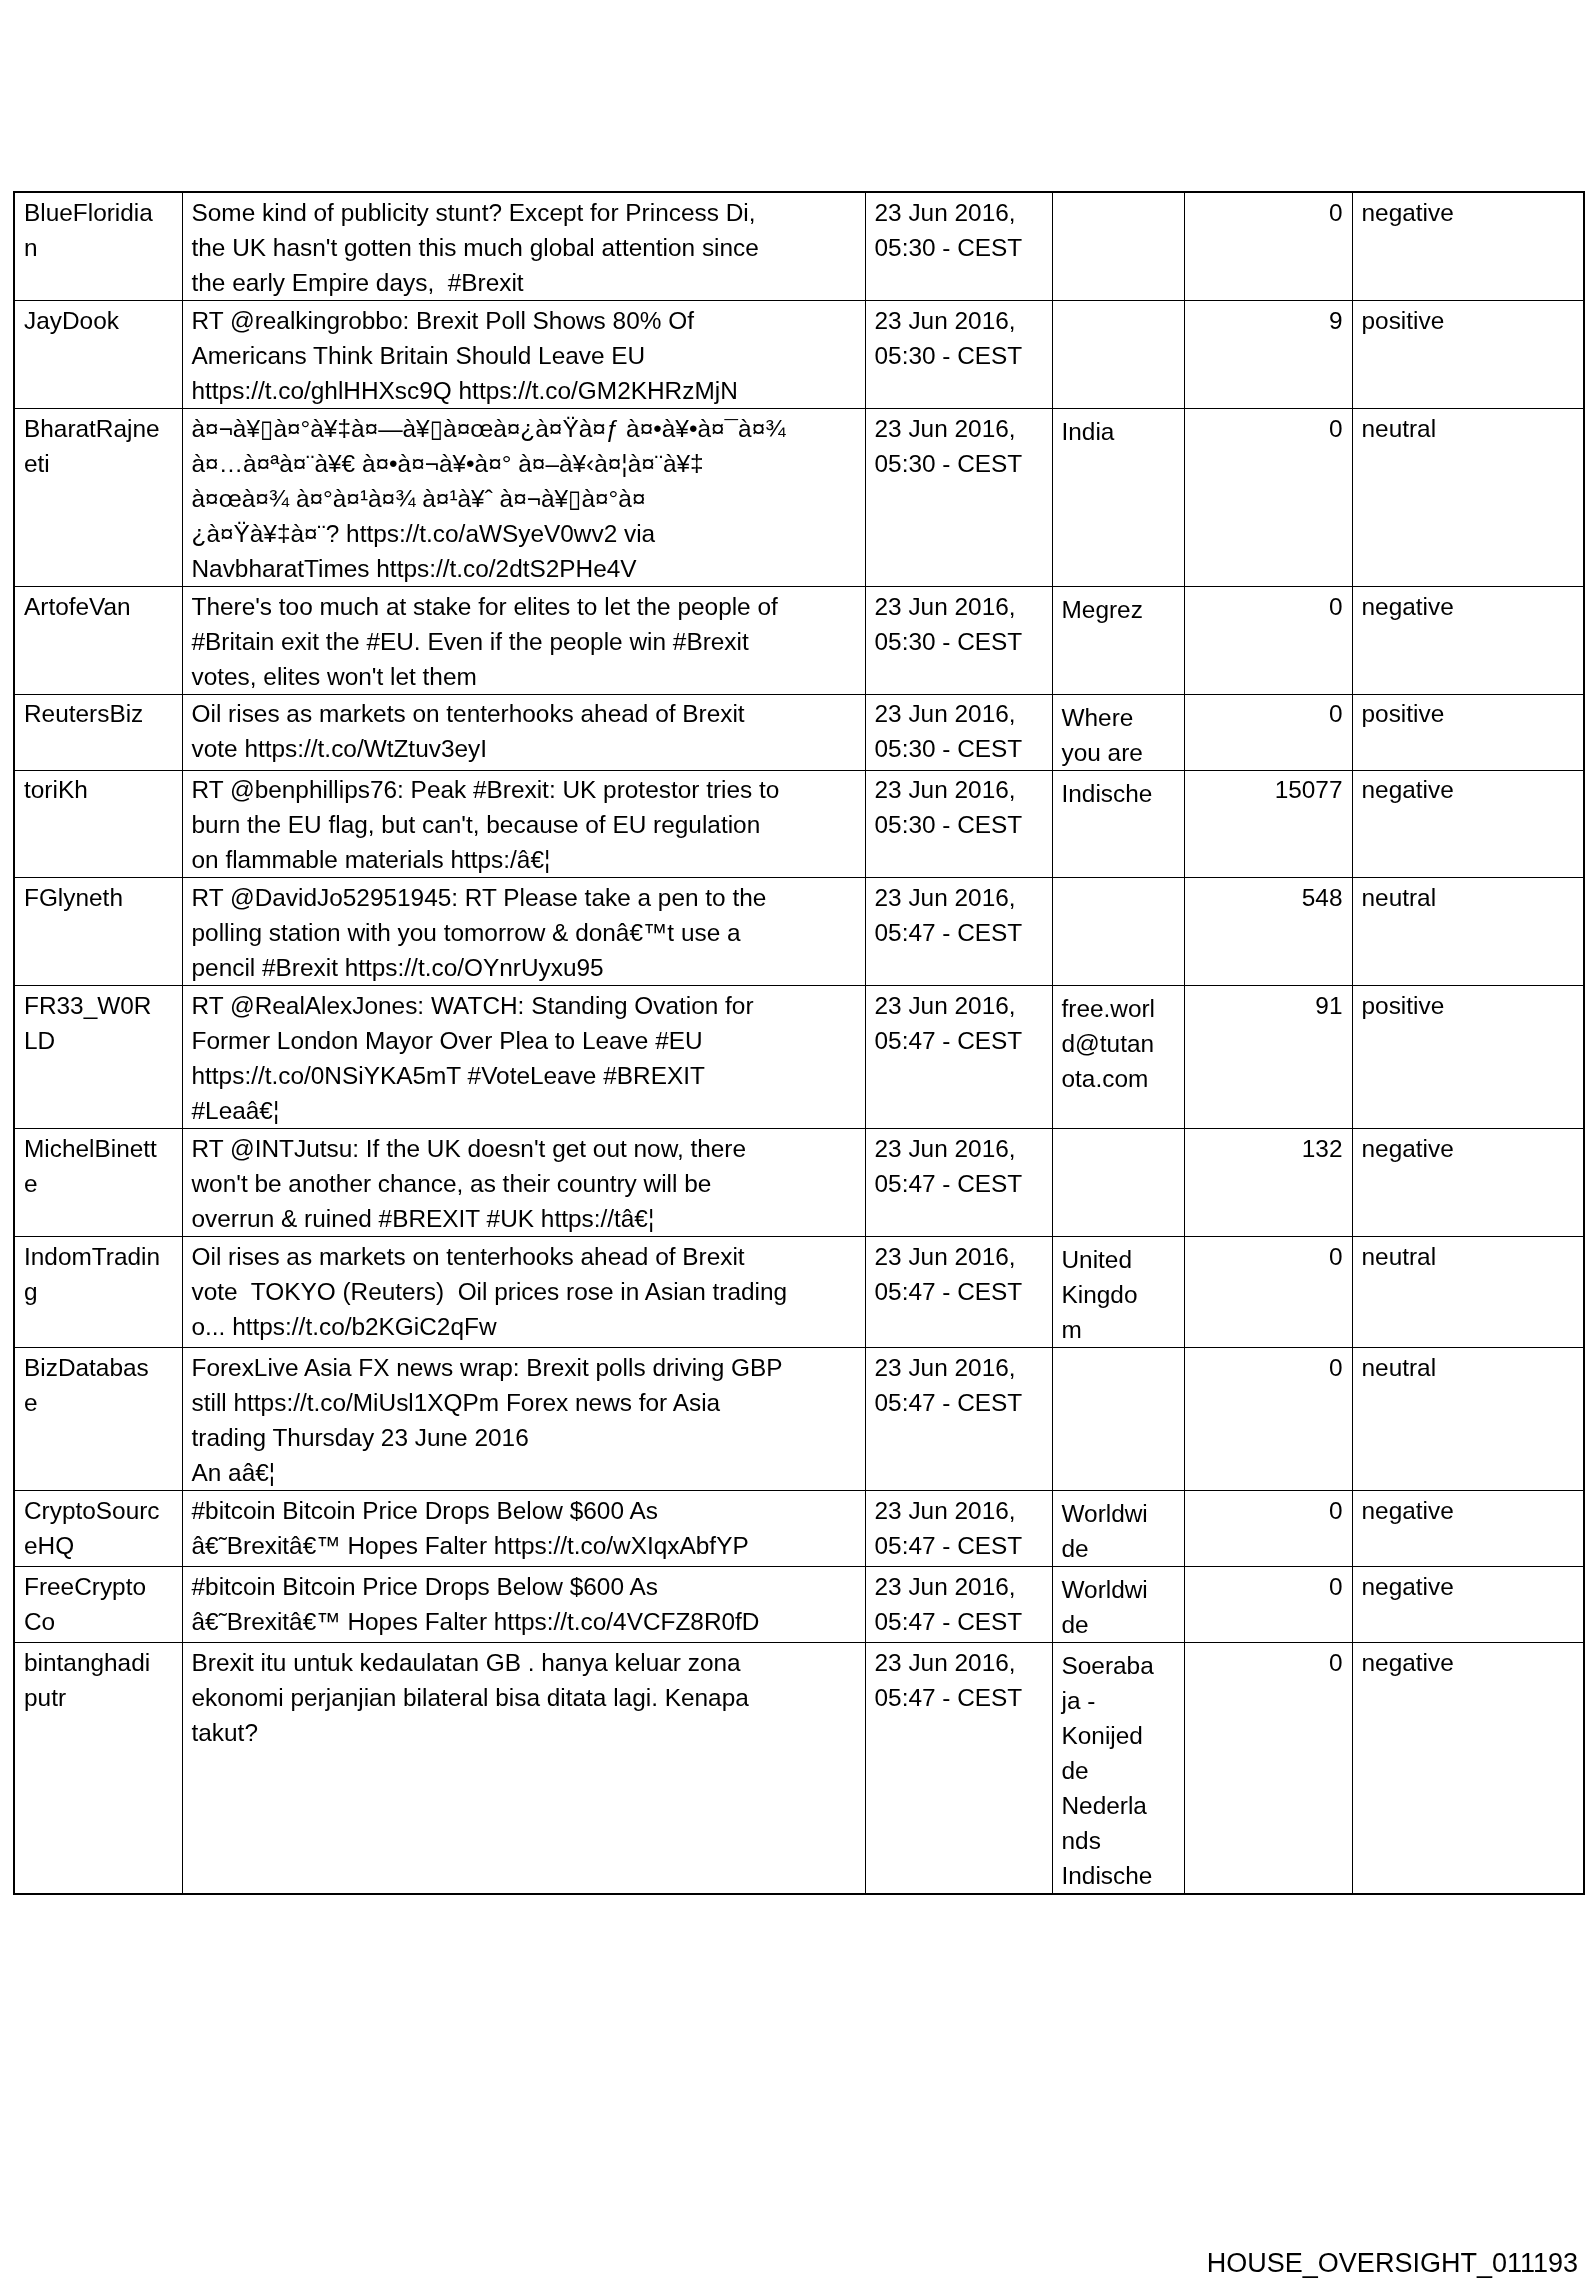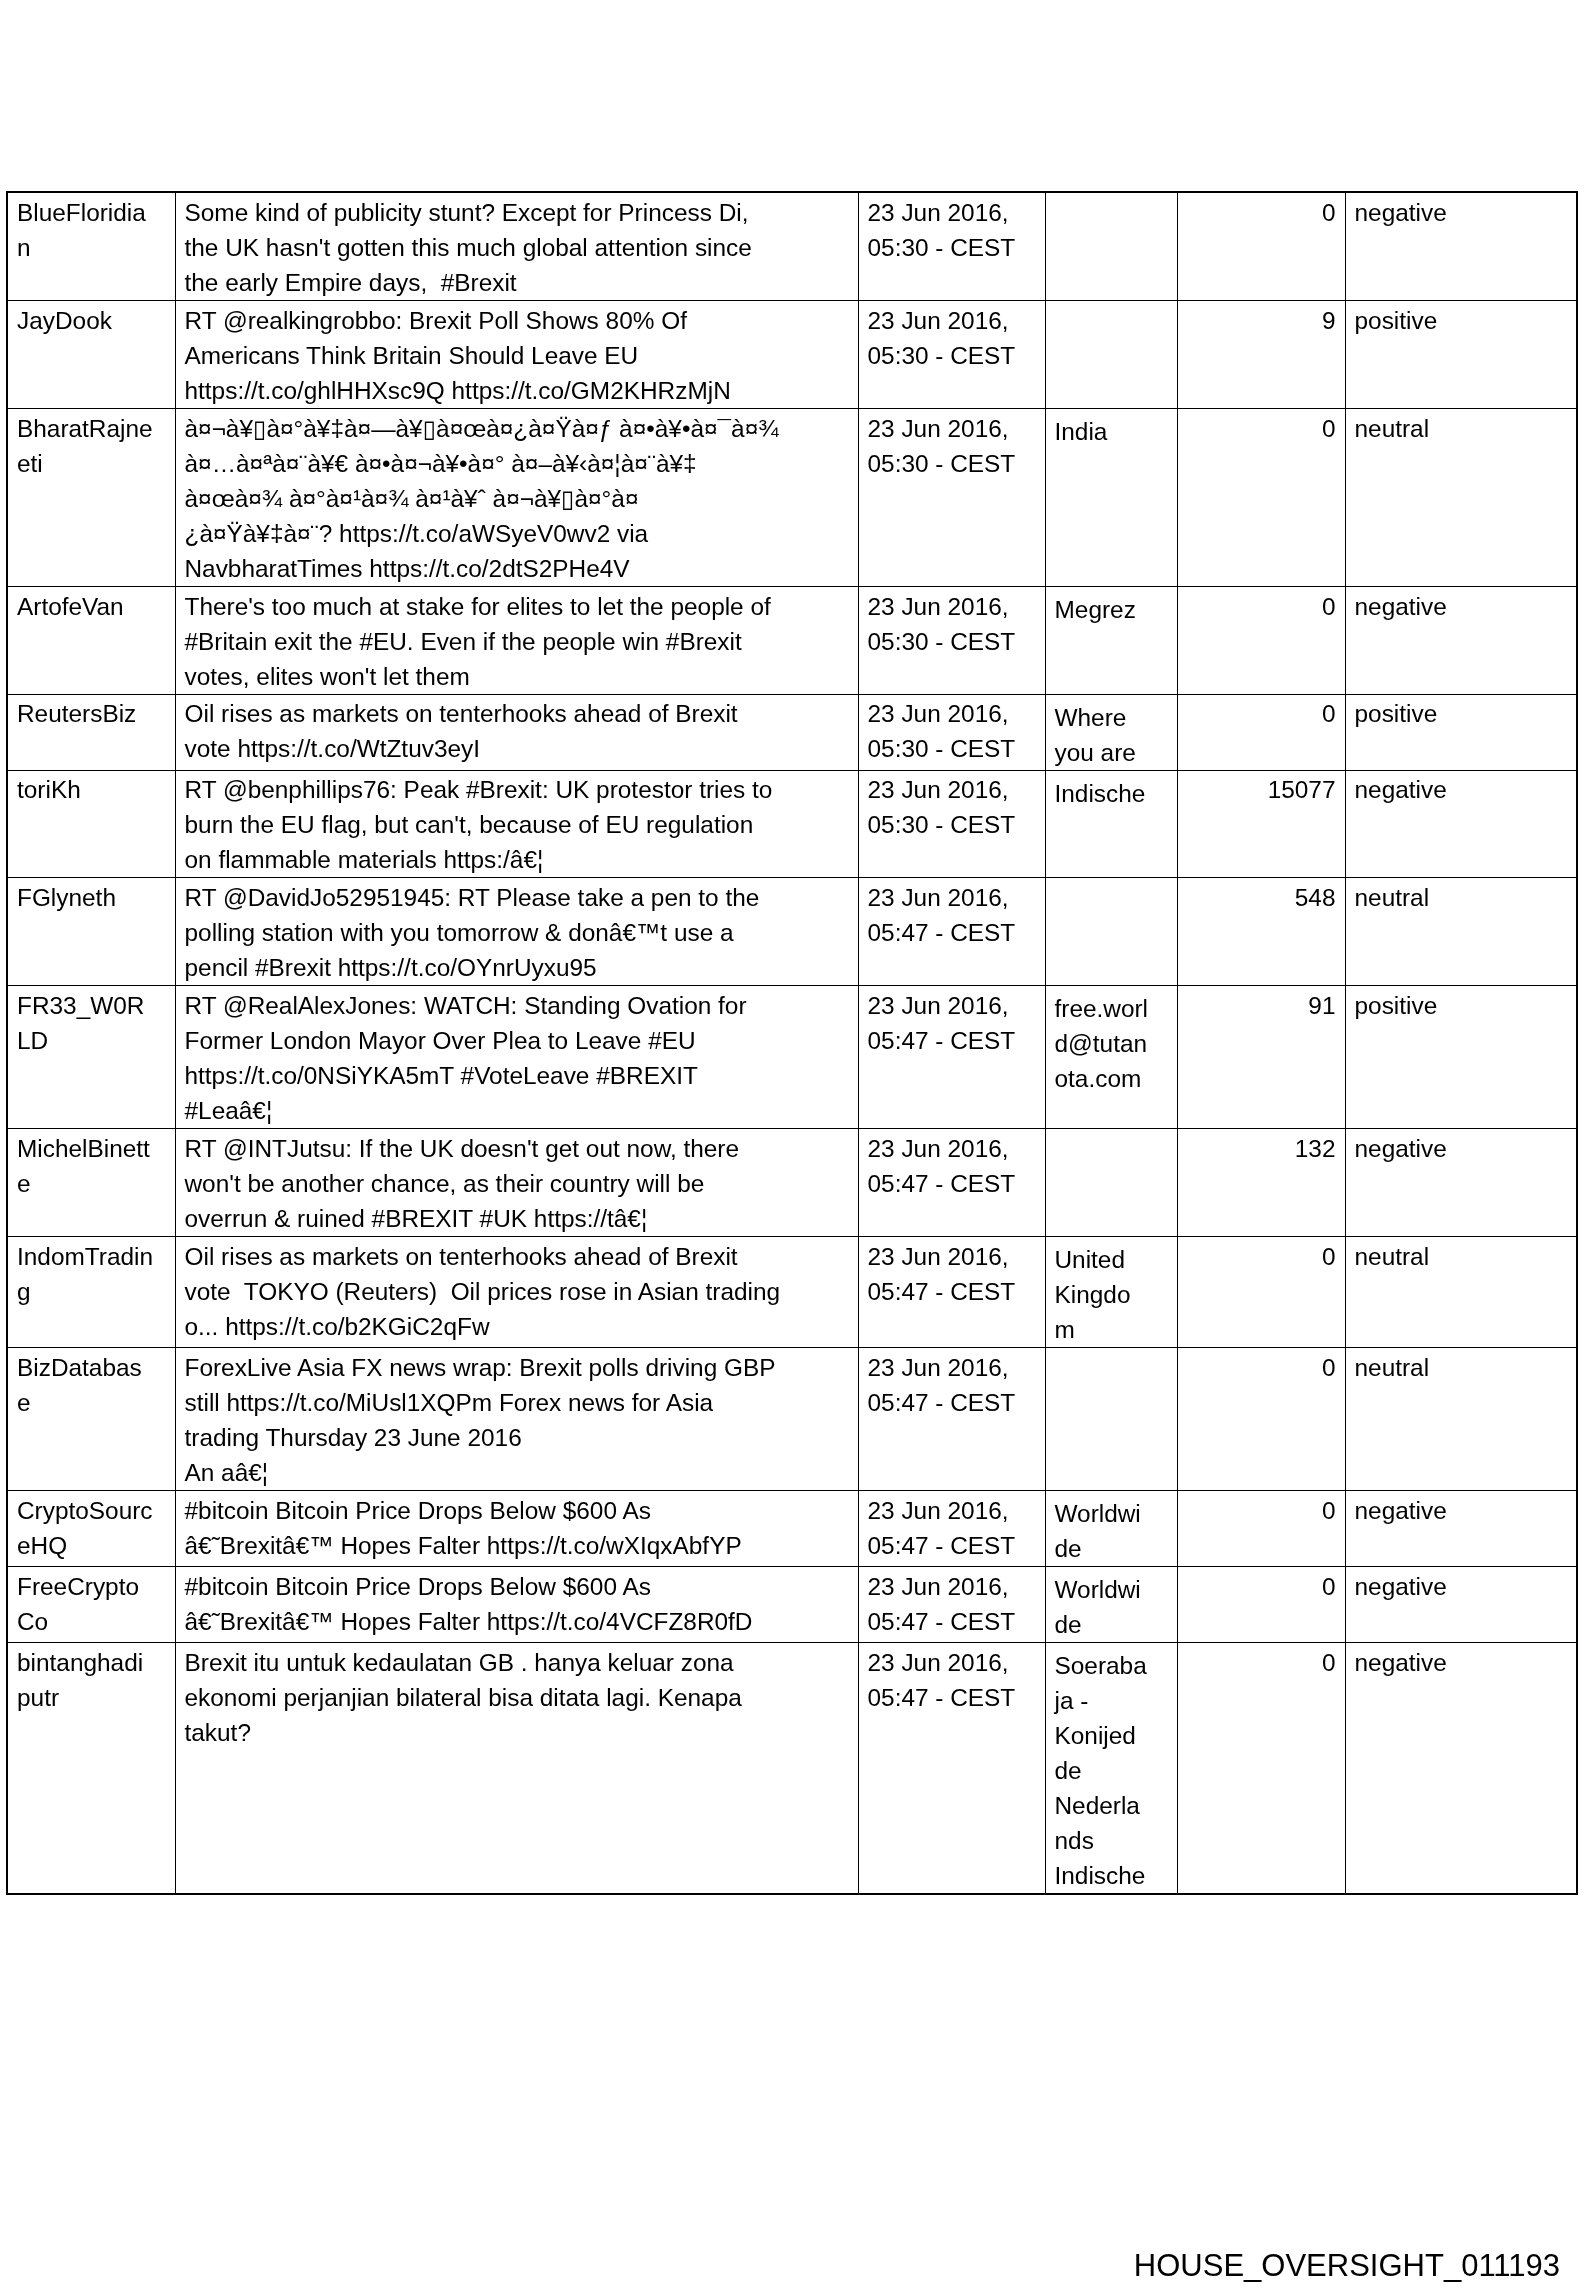--- a/index.html
+++ b/index.html
@@ -8,21 +8,21 @@
     position: relative;
     width: 1592px;
     height: 2295px;
     background: #ffffff;
     color: #000000;
     font-family: "Liberation Sans", "DejaVu Sans", sans-serif;
     overflow: hidden;
   }
   table.tweets {
     position: absolute;
-    left: 6px;
+    left: 13px;
     top: 191px;
     width: 1571px;
     border-collapse: collapse;
     table-layout: fixed;
     border: 2.6px solid #000000;
   }
   table.tweets td {
     border: 1.9px solid #000000;
     vertical-align: top;
     font-size: 24.4px;
@@ -33,22 +33,22 @@
   }
   td.c-user  { padding: 1.9px 20.5px 0 9px; }
   td.c-text  { padding: 1.9px 73px 0 9px; }
   td.c-date  { padding: 1.9px 6.4px 0 9px; }
   td.c-loc   { padding: 5px 28px 0 9px; }
   td.c-count { padding: 1.9px 9px 0 9px; text-align: right; }
   td.c-sent  { padding: 1.9px 6.4px 0 9px; }
   .doc-id {
     position: absolute;
     top: 2249px;
-    right: 32px;
-    font-size: 31px;
+    right: 14px;
+    font-size: 27px;
     line-height: 1.1;
     color: #000000;
   }
 </style>
 </head>
 <body>
 
 <div class="page">
   <table class="tweets">
     <colgroup>

